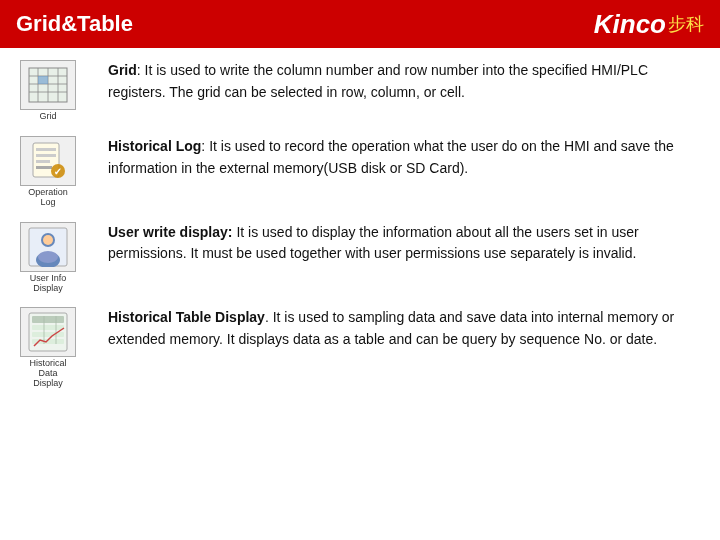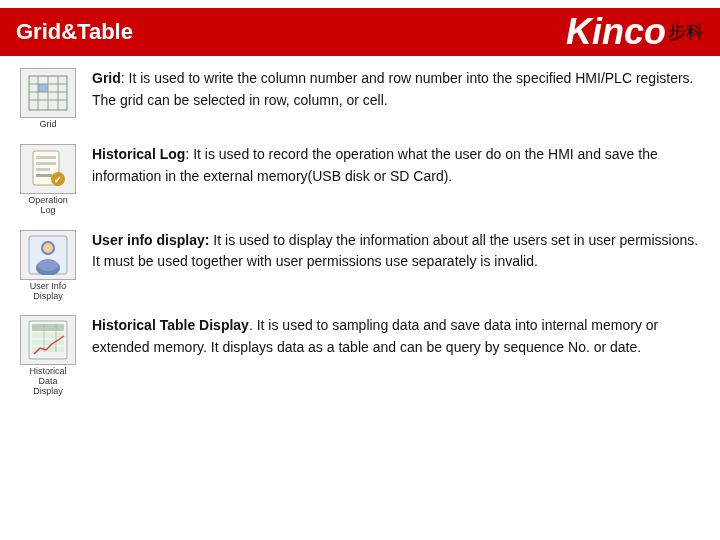--- a/index.html
+++ b/index.html
@@ -13,43 +13,42 @@
       overflow: hidden;
     }
 
     .header {
       background: #cc0000;
       padding: 8px 16px;
       display: flex;
       align-items: center;
       justify-content: space-between;
       height: 48px;
-      margin-top: 8px;
     }
 
     .header-title {
       color: #ffffff;
       font-size: 22px;
       font-weight: bold;
     }
 
     .header-logo {
       display: flex;
       align-items: center;
     }
 
     .logo-kinco {
       color: #ffffff;
-      font-size: 36px;
+      font-size: 26px;
       font-weight: bold;
       font-style: italic;
     }
 
     .logo-chinese {
-      color: #000000;
+      color: #fde047;
       font-size: 18px;
       margin-left: 2px;
     }
 
     .content {
       padding: 12px 20px;
       display: flex;
       flex-direction: column;
       gap: 14px;
     }
@@ -78,20 +77,21 @@
       text-align: center;
       color: #333;
       margin-top: 2px;
       line-height: 1.1;
     }
 
     .item-text {
       flex: 1;
       line-height: 1.55;
       color: #111111;
+      margin-left: 16px;
     }
 
     .item-text b {
       font-weight: bold;
     }
 
     
     .icon-grid-svg {
       width: 40px;
       height: 36px;
@@ -182,21 +182,21 @@
           <rect x="1" y="1" width="38" height="38" rx="2" fill="#e8eef8" stroke="#aaa" stroke-width="1"></rect>
           <circle cx="20" cy="13" r="7" fill="#6688bb"></circle>
           <ellipse cx="20" cy="33" rx="12" ry="8" fill="#6688bb"></ellipse>
           <circle cx="20" cy="13" r="5" fill="#ffcc99"></circle>
           <ellipse cx="20" cy="30" rx="10" ry="6" fill="#8899cc"></ellipse>
         </svg>
       </div>
       <div class="icon-label">User Info<br>Display</div>
     </div>
     <div class="item-text">
-      <b>User info display:</b> It is used to display the information about all the users set in user permissions. It must be used together with user permissions use separately is invalid.
+      <b>User write display:</b> It is used to display the information about all the users set in user permissions. It must be used together with user permissions use separately is invalid.
     </div>
   </div>
 
   <div class="item-row">
     <div class="icon-box-wrapper">
       <div class="icon-img">
         <svg class="icon-hist-svg" viewBox="0 0 40 40" xmlns="http://www.w3.org/2000/svg">
           <rect x="1" y="1" width="38" height="38" rx="2" fill="#eef4ee" stroke="#aaa" stroke-width="1"></rect>
           <rect x="4" y="4" width="32" height="7" fill="#bbccbb" rx="1"></rect>
           <rect x="4" y="13" width="32" height="5" fill="#ddeedd" rx="1"></rect>

